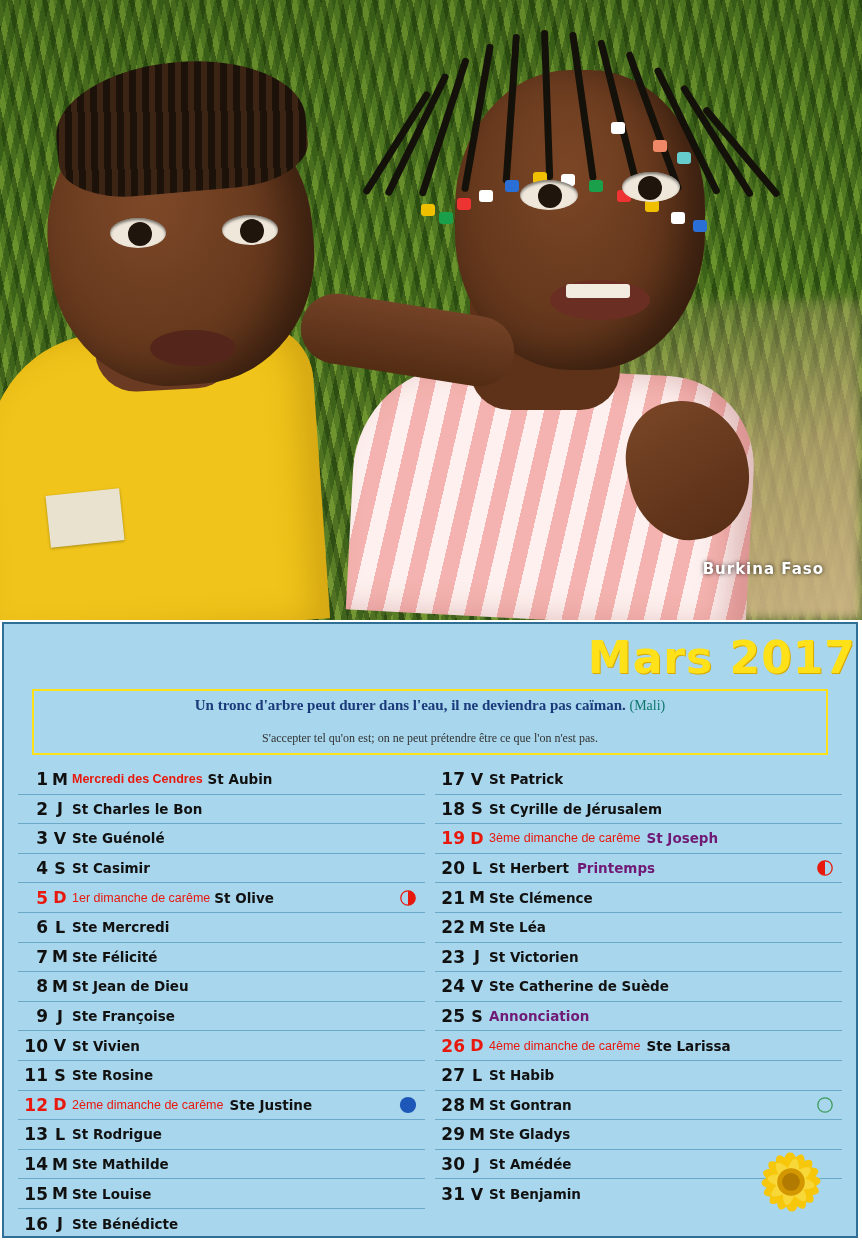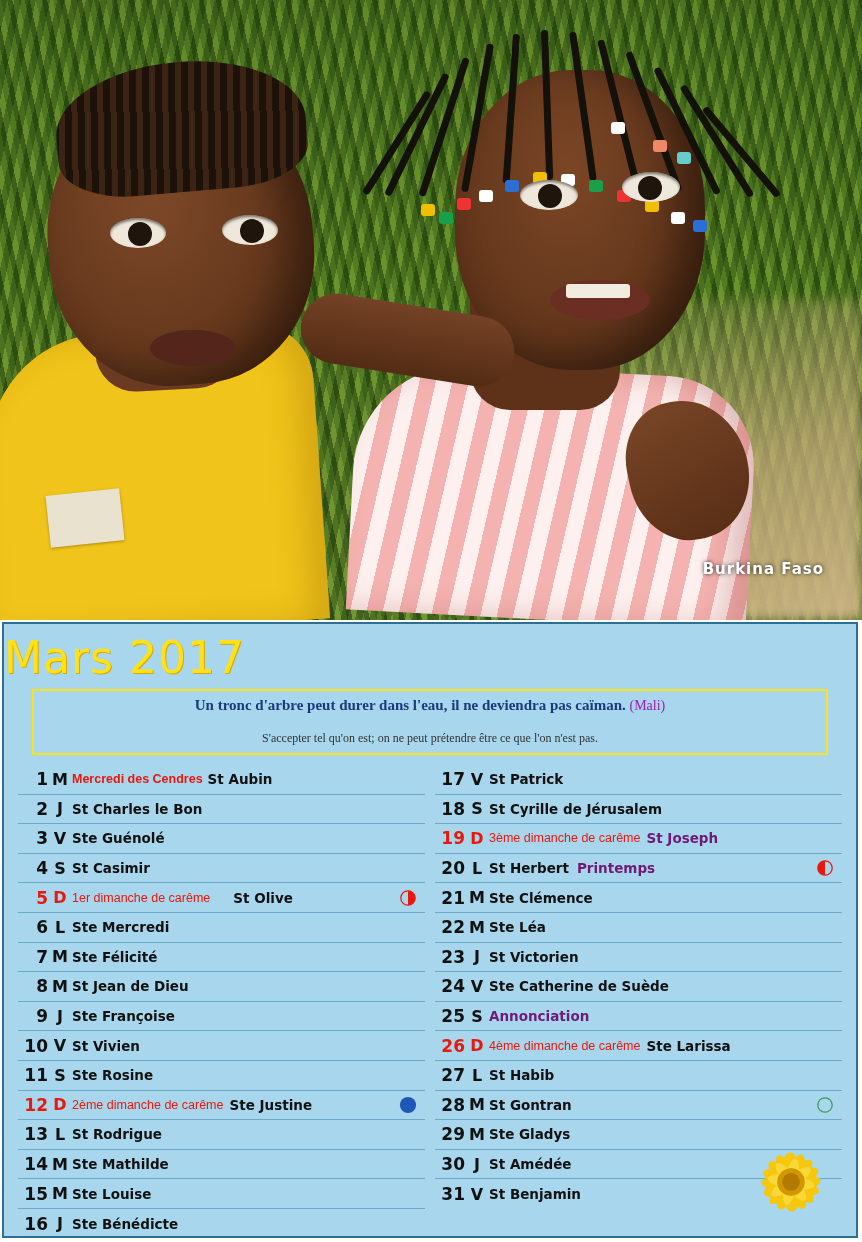--- a/index.html
+++ b/index.html
@@ -111,43 +111,43 @@
   }
 
   
   .cal{
     position:absolute;left:2px;top:622px;width:856px;height:616px;
     background:#a8d6ec;
     border:2px solid #2f6f96;
     box-sizing:border-box;
   }
   .month-title{
-    text-align:left;
+    text-align:right;
     color:#ffe11a;
     font-size:44px;
-    font-weight:normal;
+    font-weight:bold;
     font-family:"DejaVu Sans", sans-serif;
     margin-top:8px;
     text-shadow:1px 1px 0 #d8a800;
     letter-spacing:1px;
   }
   .proverb-box{
     margin:6px 28px 0 28px;
     border:2px solid #ffe11a;
     background:#a8d6ec;
     padding:6px 6px 7px 6px;
     text-align:center;
   }
   .proverb{
     color:#1b3a7a;
     font-size:15px;
     font-weight:bold;
     font-family:"Liberation Serif", serif;
   }
-  .proverb .src{font-weight:normal;font-size:14px;color:#a21caf;}
+  .proverb .src{font-weight:normal;font-size:14px;color:#0f766e;}
   .proverb-sub{
     color:#333;
     font-size:12px;
     font-family:"Liberation Serif", serif;
     margin-top:17px;
   }
 
   .cols{
     display:flex;
     margin:10px 14px 0 14px;
@@ -295,21 +295,21 @@
 
         <div class="row">
           <span class="daynum">4</span>
           <span class="daylet">S</span>
           <span class="saint">St Casimir</span>
         </div>
 
         <div class="row sun">
           <span class="daynum">5</span>
           <span class="daylet">D</span>
-          <span class="feast" style="margin-right:23px;">1er dimanche de carême</span>
+          <span class="feast" style="margin-right:4px;">1er dimanche de carême</span>
           <span class="saint">St Olive</span>
           <svg class="moon" viewBox="0 0 20 20">
             <circle cx="10" cy="10" r="8" fill="none" stroke="#e8180c" stroke-width="1.4"></circle>
             <path d="M10 2 A8 8 0 0 1 10 18 Z" fill="#e8180c"></path>
           </svg>
         </div>
 
         <div class="row">
           <span class="daynum">6</span>
           <span class="daylet">L</span>

